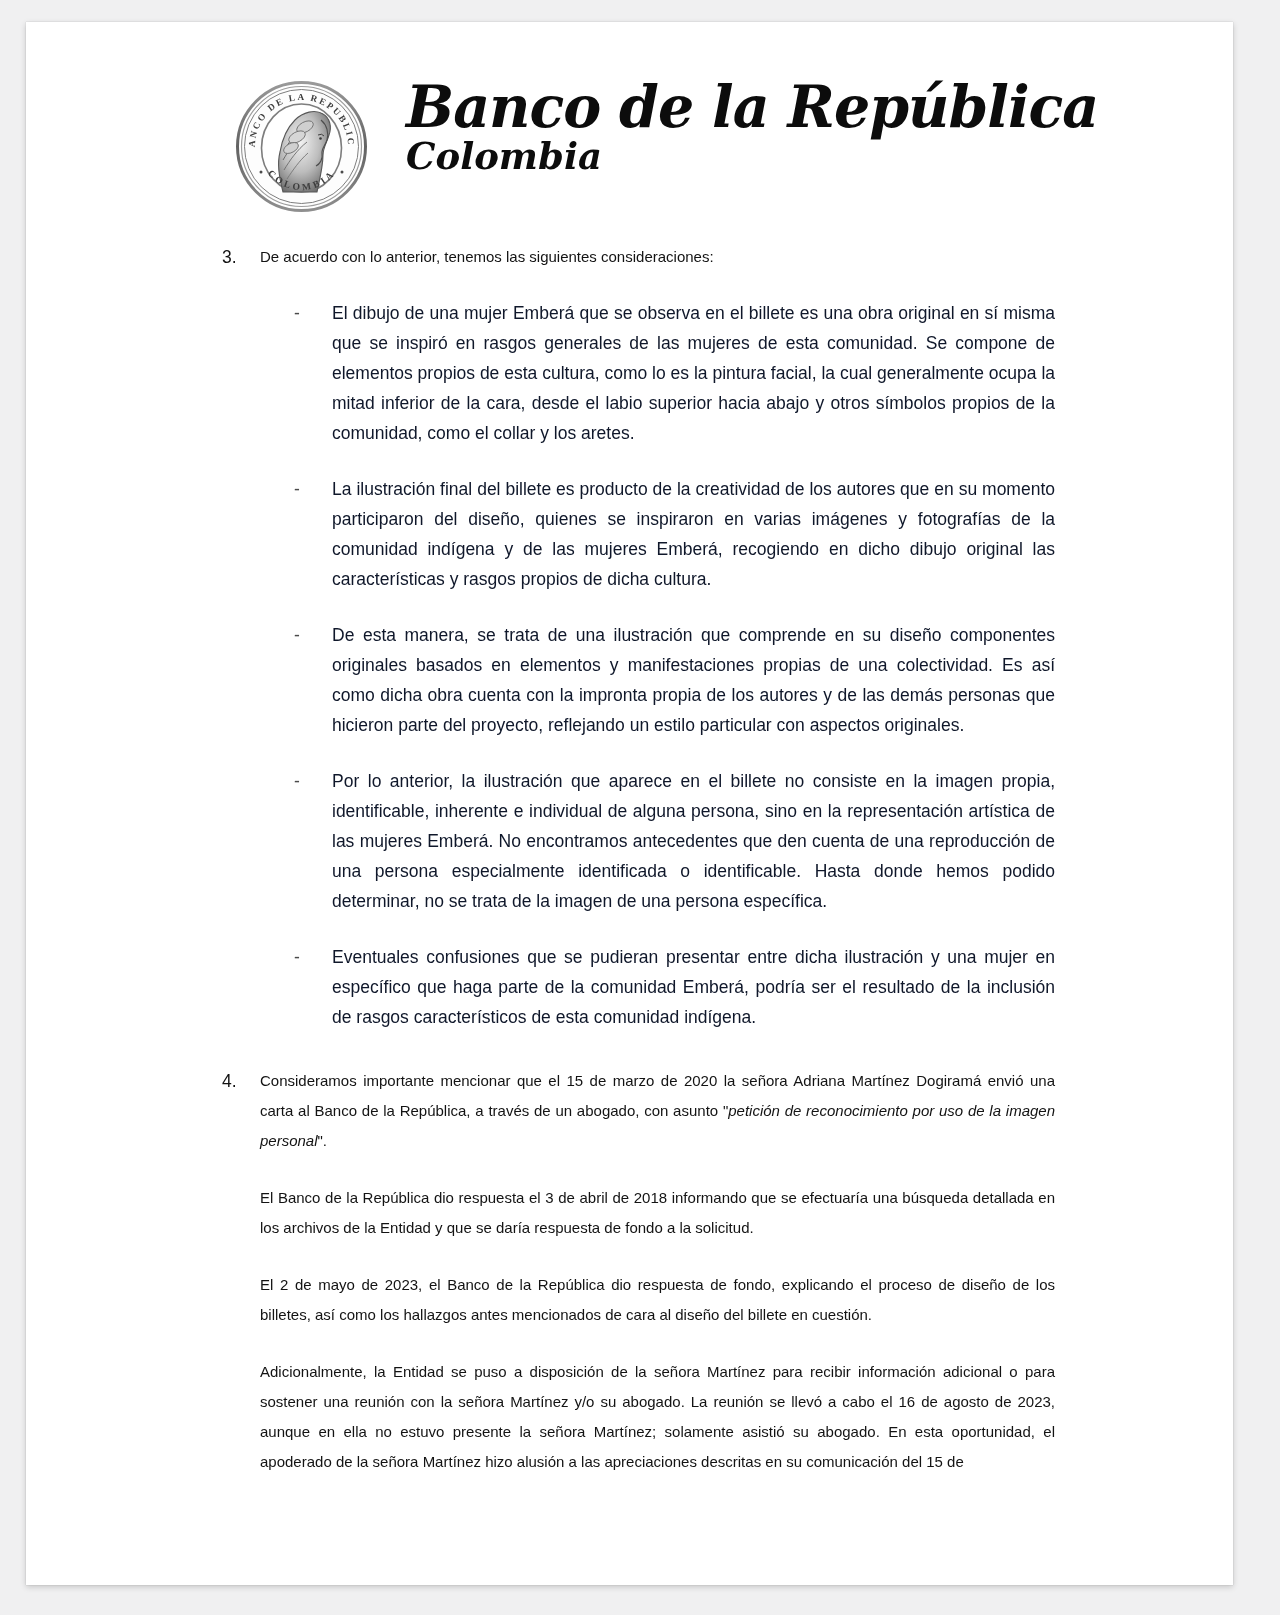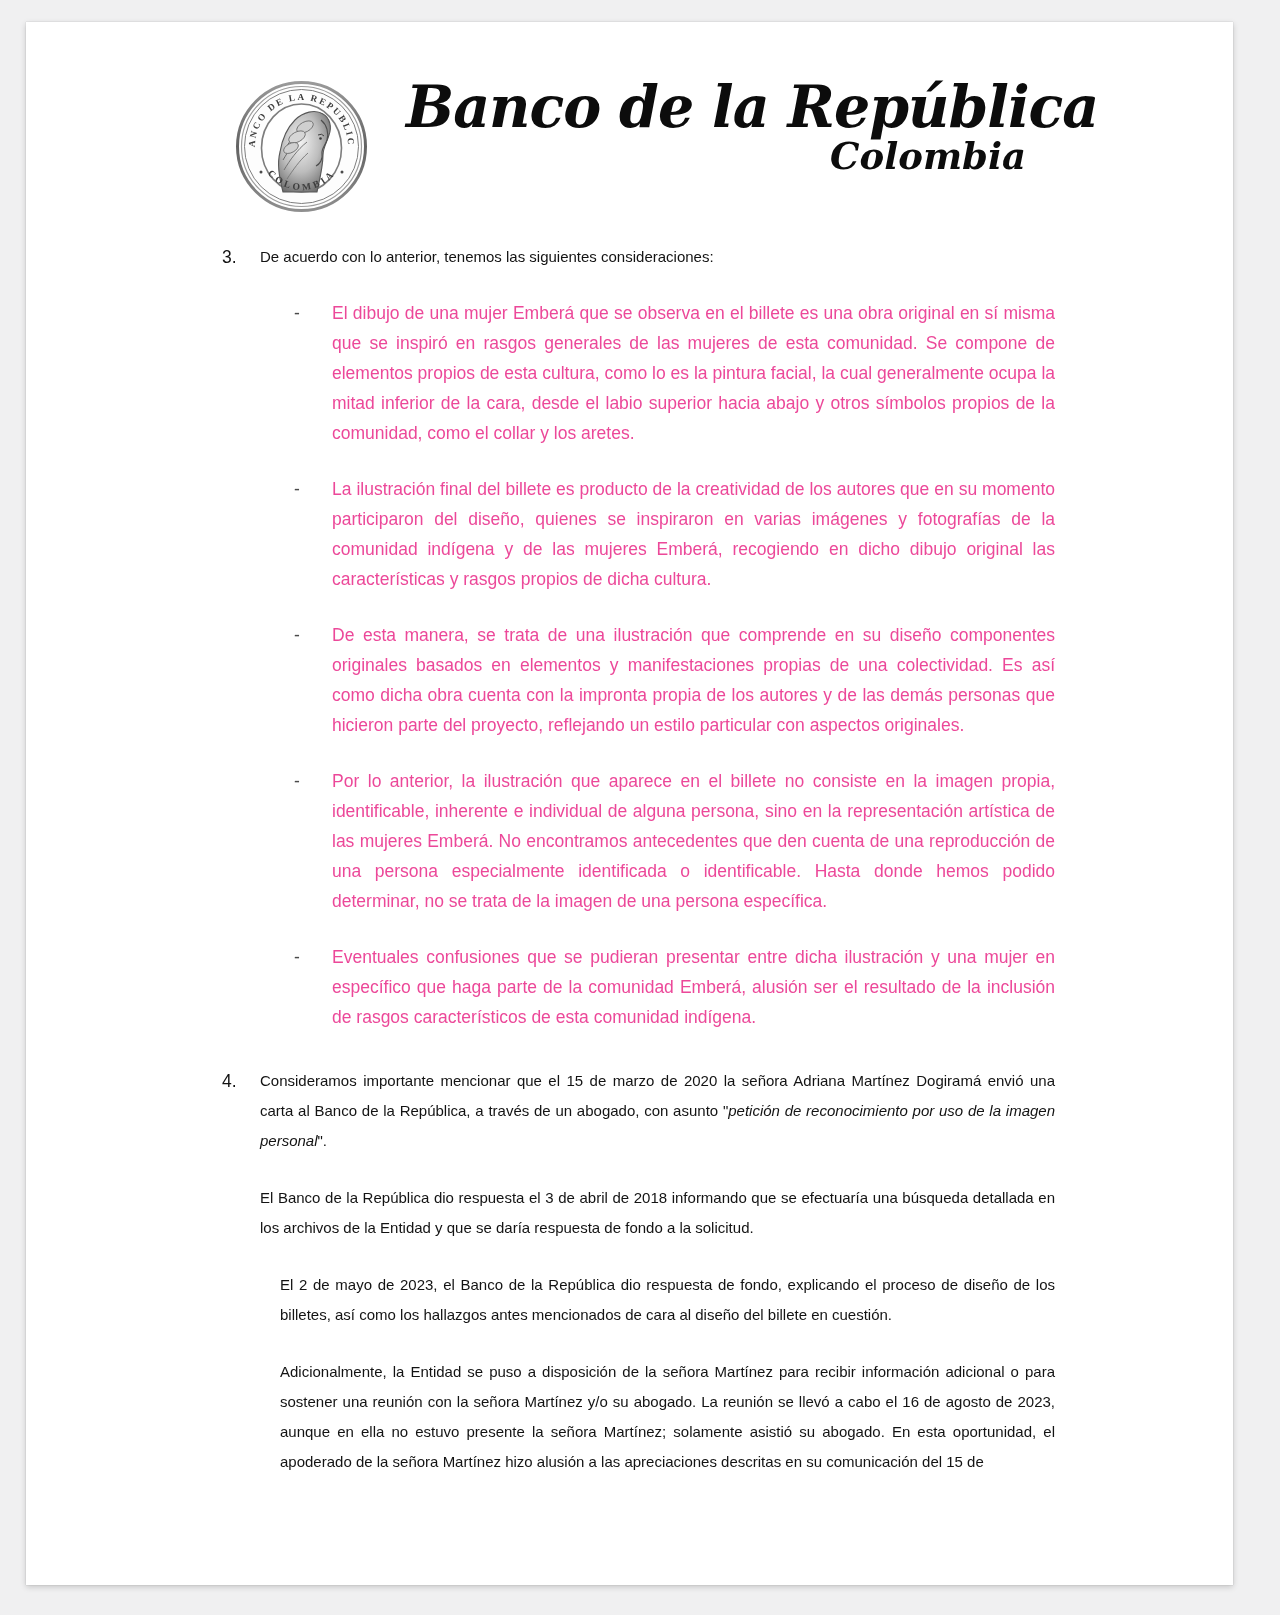--- a/index.html
+++ b/index.html
@@ -36,21 +36,21 @@
     left: 209px;
     top: 10px;
     width: 133px;
     height: 133px;
   }
   .wordmark {
     position: absolute;
     left: 380px;
     top: 6px;
     width: 620px;
-    text-align: right;
+    text-align: left;
   }
   .wordmark .line1 {
     font-family: "DejaVu Serif", serif;
     font-style: italic;
     font-weight: 700;
     font-size: 57px;
     line-height: 1.08;
     color: #0c0c0c;
     letter-spacing: -1px;
     white-space: nowrap;
@@ -92,21 +92,21 @@
 
   .para {
     font-size: 15px;
     line-height: 30px;
     color: #131313;
     text-align: justify;
     text-justify: inter-word;
     margin: 0;
     hyphens: none;
   }
-  .para + .para { margin-top: 27px; margin-left: 20px; }
+  .para + .para { margin-top: 27px; }
 
   .bullets {
     margin-top: 26px;
     padding-left: 34px;
   }
   .bullet {
     display: flex;
     align-items: flex-start;
     margin-bottom: 26px;
   }
@@ -115,21 +115,21 @@
     flex: 0 0 38px;
     font-size: 17.5px;
     line-height: 30px;
     color: #4a4a4a;
     font-weight: 400;
   }
   .bullet .btext {
     flex: 1 1 auto;
     font-size: 17.5px;
     line-height: 30px;
-    color: #ec4899;
+    color: #0f172a;
     text-align: justify;
     text-justify: inter-word;
   }
 
   .sub-paras { margin-top: 27px; }
 
   em.quoted { font-style: italic; }
 </style>
 </head>
 <body>
@@ -215,21 +215,21 @@
           <div class="bullet">
             <div class="dash">-</div>
             <div class="btext">De esta manera, se trata de una ilustración que comprende en su diseño componentes originales basados en elementos y manifestaciones propias de una colectividad. Es así como dicha obra cuenta con la impronta propia de los autores y de las demás personas que hicieron parte del proyecto, reflejando un estilo particular con aspectos originales.</div>
           </div>
           <div class="bullet">
             <div class="dash">-</div>
             <div class="btext">Por lo anterior, la ilustración que aparece en el billete no consiste en la imagen propia, identificable, inherente e individual de alguna persona, sino en la representación artística de las mujeres Emberá. No encontramos antecedentes que den cuenta de una reproducción de una persona especialmente identificada o identificable. Hasta donde hemos podido determinar, no se trata de la imagen de una persona específica.</div>
           </div>
           <div class="bullet">
             <div class="dash">-</div>
-            <div class="btext">Eventuales confusiones que se pudieran presentar entre dicha ilustración y una mujer en específico que haga parte de la comunidad Emberá, alusión ser el resultado de la inclusión de rasgos característicos de esta comunidad indígena.</div>
+            <div class="btext">Eventuales confusiones que se pudieran presentar entre dicha ilustración y una mujer en específico que haga parte de la comunidad Emberá, podría ser el resultado de la inclusión de rasgos característicos de esta comunidad indígena.</div>
           </div>
         </div>
       </div>
     </div>
 
     <div class="num-item" style="margin-top:34px;">
       <div class="marker">4.</div>
       <div class="content">
         <p class="para"><span>Consideramos importante mencionar que el 15 de marzo de 2020 la señora Adriana Martínez Dogiramá envió una carta al Banco de la República, a través de un abogado, con asunto "</span><em class="quoted">petición de reconocimiento por uso de la imagen personal</em><span>".</span></p>
 

